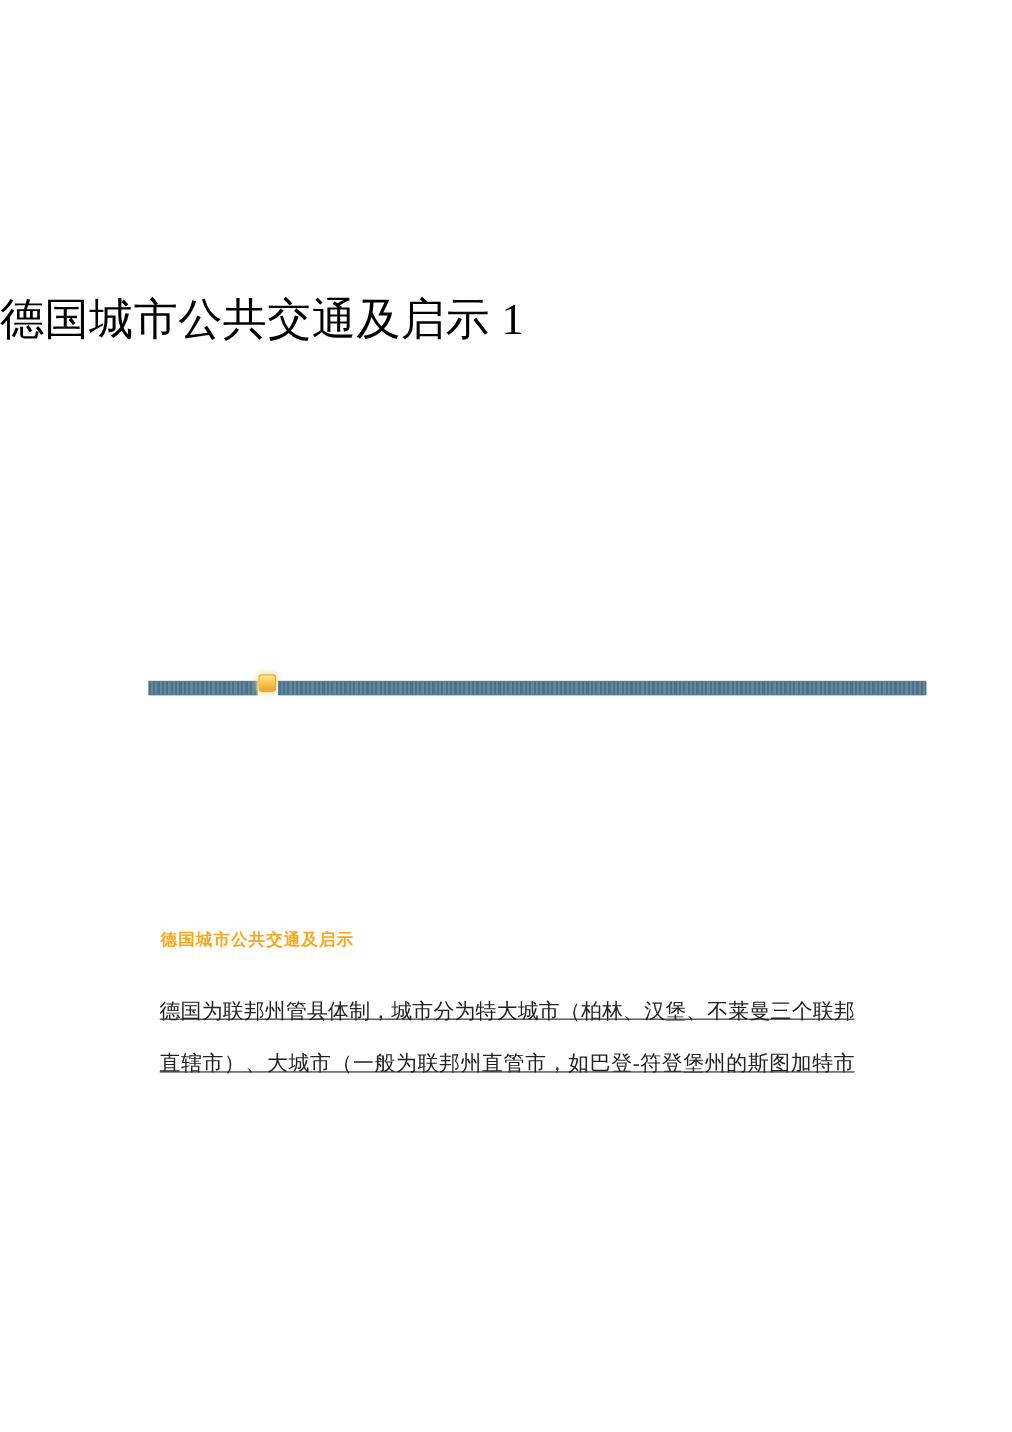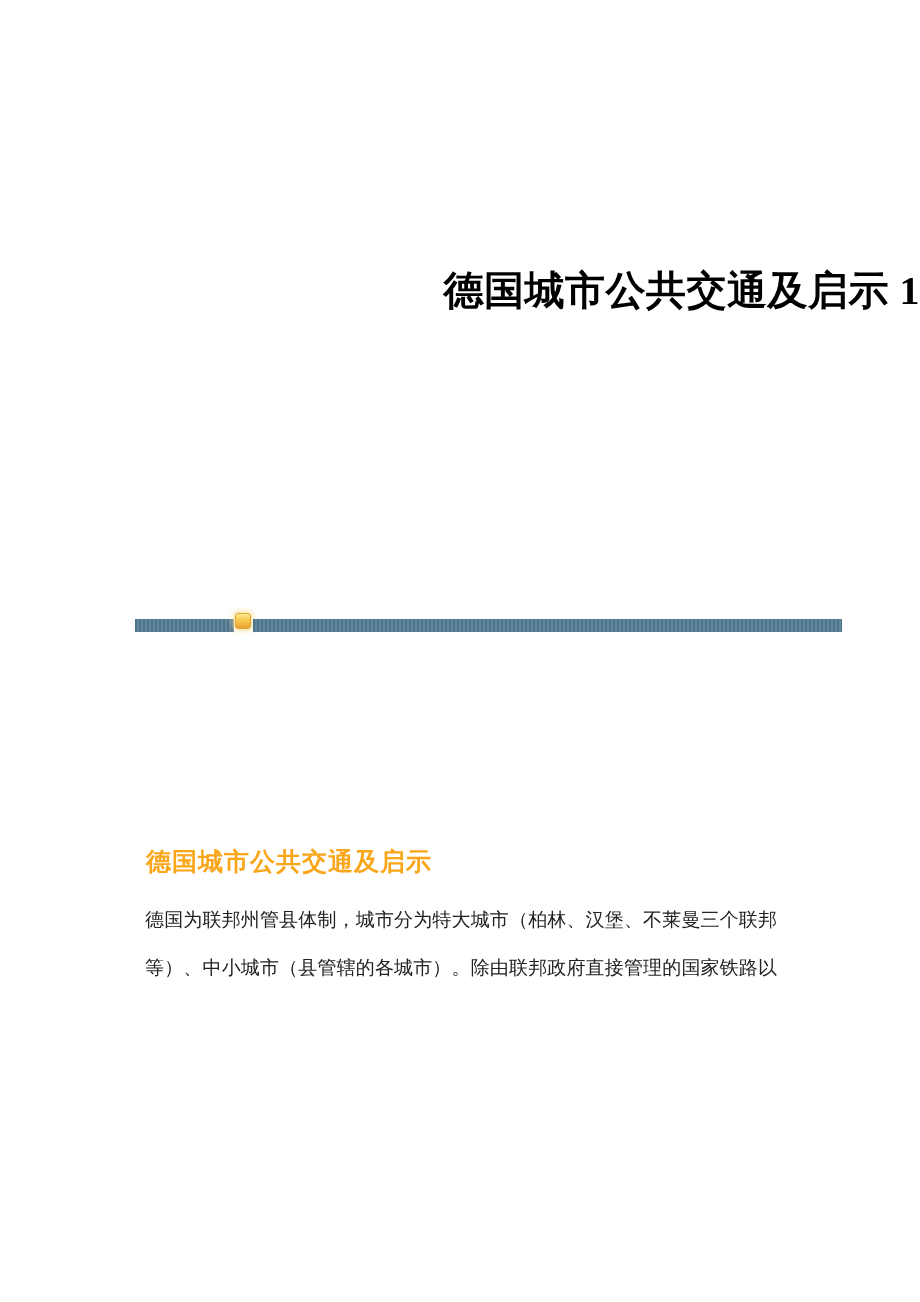--- a/index.html
+++ b/index.html
@@ -15,24 +15,24 @@
     overflow: hidden;
     font-family: "Liberation Serif", "DejaVu Serif", serif;
   }
   
   .doc-title {
     position: absolute;
     top: 263px;
     left: 0;
     width: 920px;
     margin: 0;
-    text-align: right;
+    text-align: left;
     font-family: "Liberation Serif", "DejaVu Serif", serif;
     font-size: 40px;
-    font-weight: bold;
+    font-weight: normal;
     color: #000000;
     letter-spacing: 0.5px;
     white-space: nowrap;
   }
   
   .divider {
     position: absolute;
     left: 135px;
     top: 619px;
     width: 707px;
@@ -62,34 +62,35 @@
     box-shadow: 0 0 5px 2px rgba(250, 225, 150, 0.85);
     box-sizing: border-box;
   }
   
   .section-heading {
     position: absolute;
     left: 146px;
     top: 845px;
     margin: 0;
     font-family: "Liberation Sans", "DejaVu Sans", sans-serif;
-    font-size: 25px;
+    font-size: 15px;
     font-weight: bold;
     letter-spacing: 1px;
     white-space: nowrap;
   }
   
   .body-paragraph {
     position: absolute;
     left: 145px;
     top: 896px;
     width: 632px;
     color: #212121;
     font-family: "Liberation Serif", "DejaVu Serif", serif;
     font-size: 19px;
+    text-decoration: underline;
   }
   .para-line {
     height: 48px;
     line-height: 48px;
     overflow: hidden;
     text-align: justify;
     white-space: normal;
   }
   .para-line::after {
     content: "";
@@ -108,16 +109,16 @@
   <div class="divider">
     <div class="seg seg-left"></div>
     <div class="gold-marker"></div>
     <div class="seg seg-right"></div>
   </div>
 
   <h2 class="section-heading" style="color: rgb(250, 166, 26);">德国城市公共交通及启示</h2>
 
   <div class="body-paragraph">
     <div class="para-line">德国为联邦州管县体制，城市分为特大城市（柏林、汉堡、不莱曼三个联邦</div>
-    <div class="para-line">等）、中小城市（县管辖的各城市）。除由联邦政府直接管理的国家铁路以</div>
+    <div class="para-line">直辖市）、大城市（一般为联邦州直管市，如巴登-符登堡州的斯图加特市</div>
   </div>
 
 </div>
 
 </body></html>

